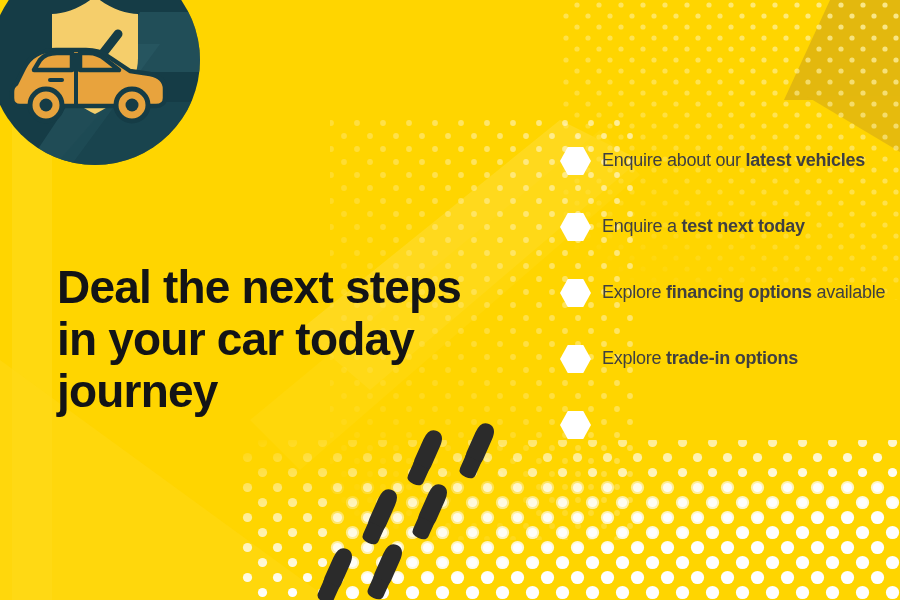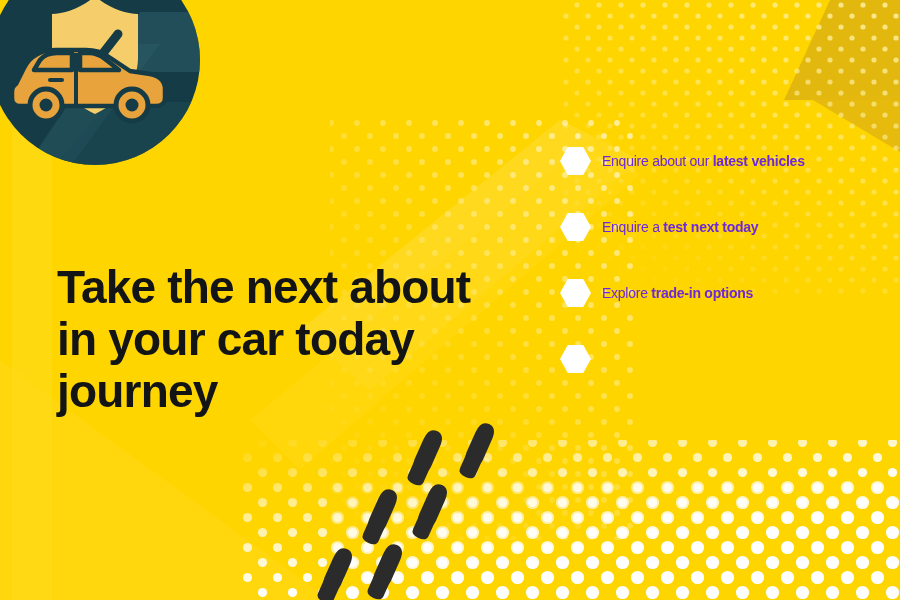--- a/index.html
+++ b/index.html
@@ -50,22 +50,22 @@
     height:66px;
     gap:11px;
   }
   .hexagon {
     flex:0 0 auto;
     width:31px; height:29px;
     background:#FFFFFF;
     clip-path:polygon(25% 2%, 75% 2%, 100% 50%, 75% 98%, 25% 98%, 0% 50%);
   }
   .bullet-text {
-    font-size:14px;
-    color:#6d28d9;
+    font-size:18px;
+    color:#404040;
     line-height:1.2;
     letter-spacing:-0.25px;
     white-space:nowrap;
   }
   .bullet-text b { font-weight:bold; }
 </style>
 </head>
 <body>
 
 <div id="stage">
@@ -223,37 +223,41 @@
           <circle cx="56" cy="153" r="16" fill="#E8A33D" stroke="#153C46" stroke-width="5"></circle>
           <circle cx="56" cy="153" r="6.5" fill="#153C46"></circle>
           <circle cx="142" cy="153" r="16" fill="#E8A33D" stroke="#153C46" stroke-width="5"></circle>
           <circle cx="142" cy="153" r="6.5" fill="#153C46"></circle>
         </g>
       </g>
     </svg>
   </div>
 
   <h1 class="headline">
-    <span class="hl-line">Take the next about</span>
+    <span class="hl-line">Deal the next steps</span>
     <span class="hl-line">in your car today</span>
     <span class="hl-line">journey</span>
   </h1>
 
   <ul class="bullets" style="list-style:none;">
 
     <li class="bullet-row">
       <span class="hexagon"></span>
       <span class="bullet-text"><span>Enquire about our </span><b>latest vehicles</b><span></span></span>
     </li>
 
     <li class="bullet-row">
       <span class="hexagon"></span>
       <span class="bullet-text"><span>Enquire a </span><b>test next today</b><span></span></span>
     </li>
 
+    <li class="bullet-row">
+      <span class="hexagon"></span>
+      <span class="bullet-text"><span>Explore </span><b>financing options</b><span> available</span></span>
+    </li>
 
     <li class="bullet-row">
       <span class="hexagon"></span>
       <span class="bullet-text"><span>Explore </span><b>trade-in options</b><span></span></span>
     </li>
 
     <li class="bullet-row">
       <span class="hexagon"></span>
     </li>
 

